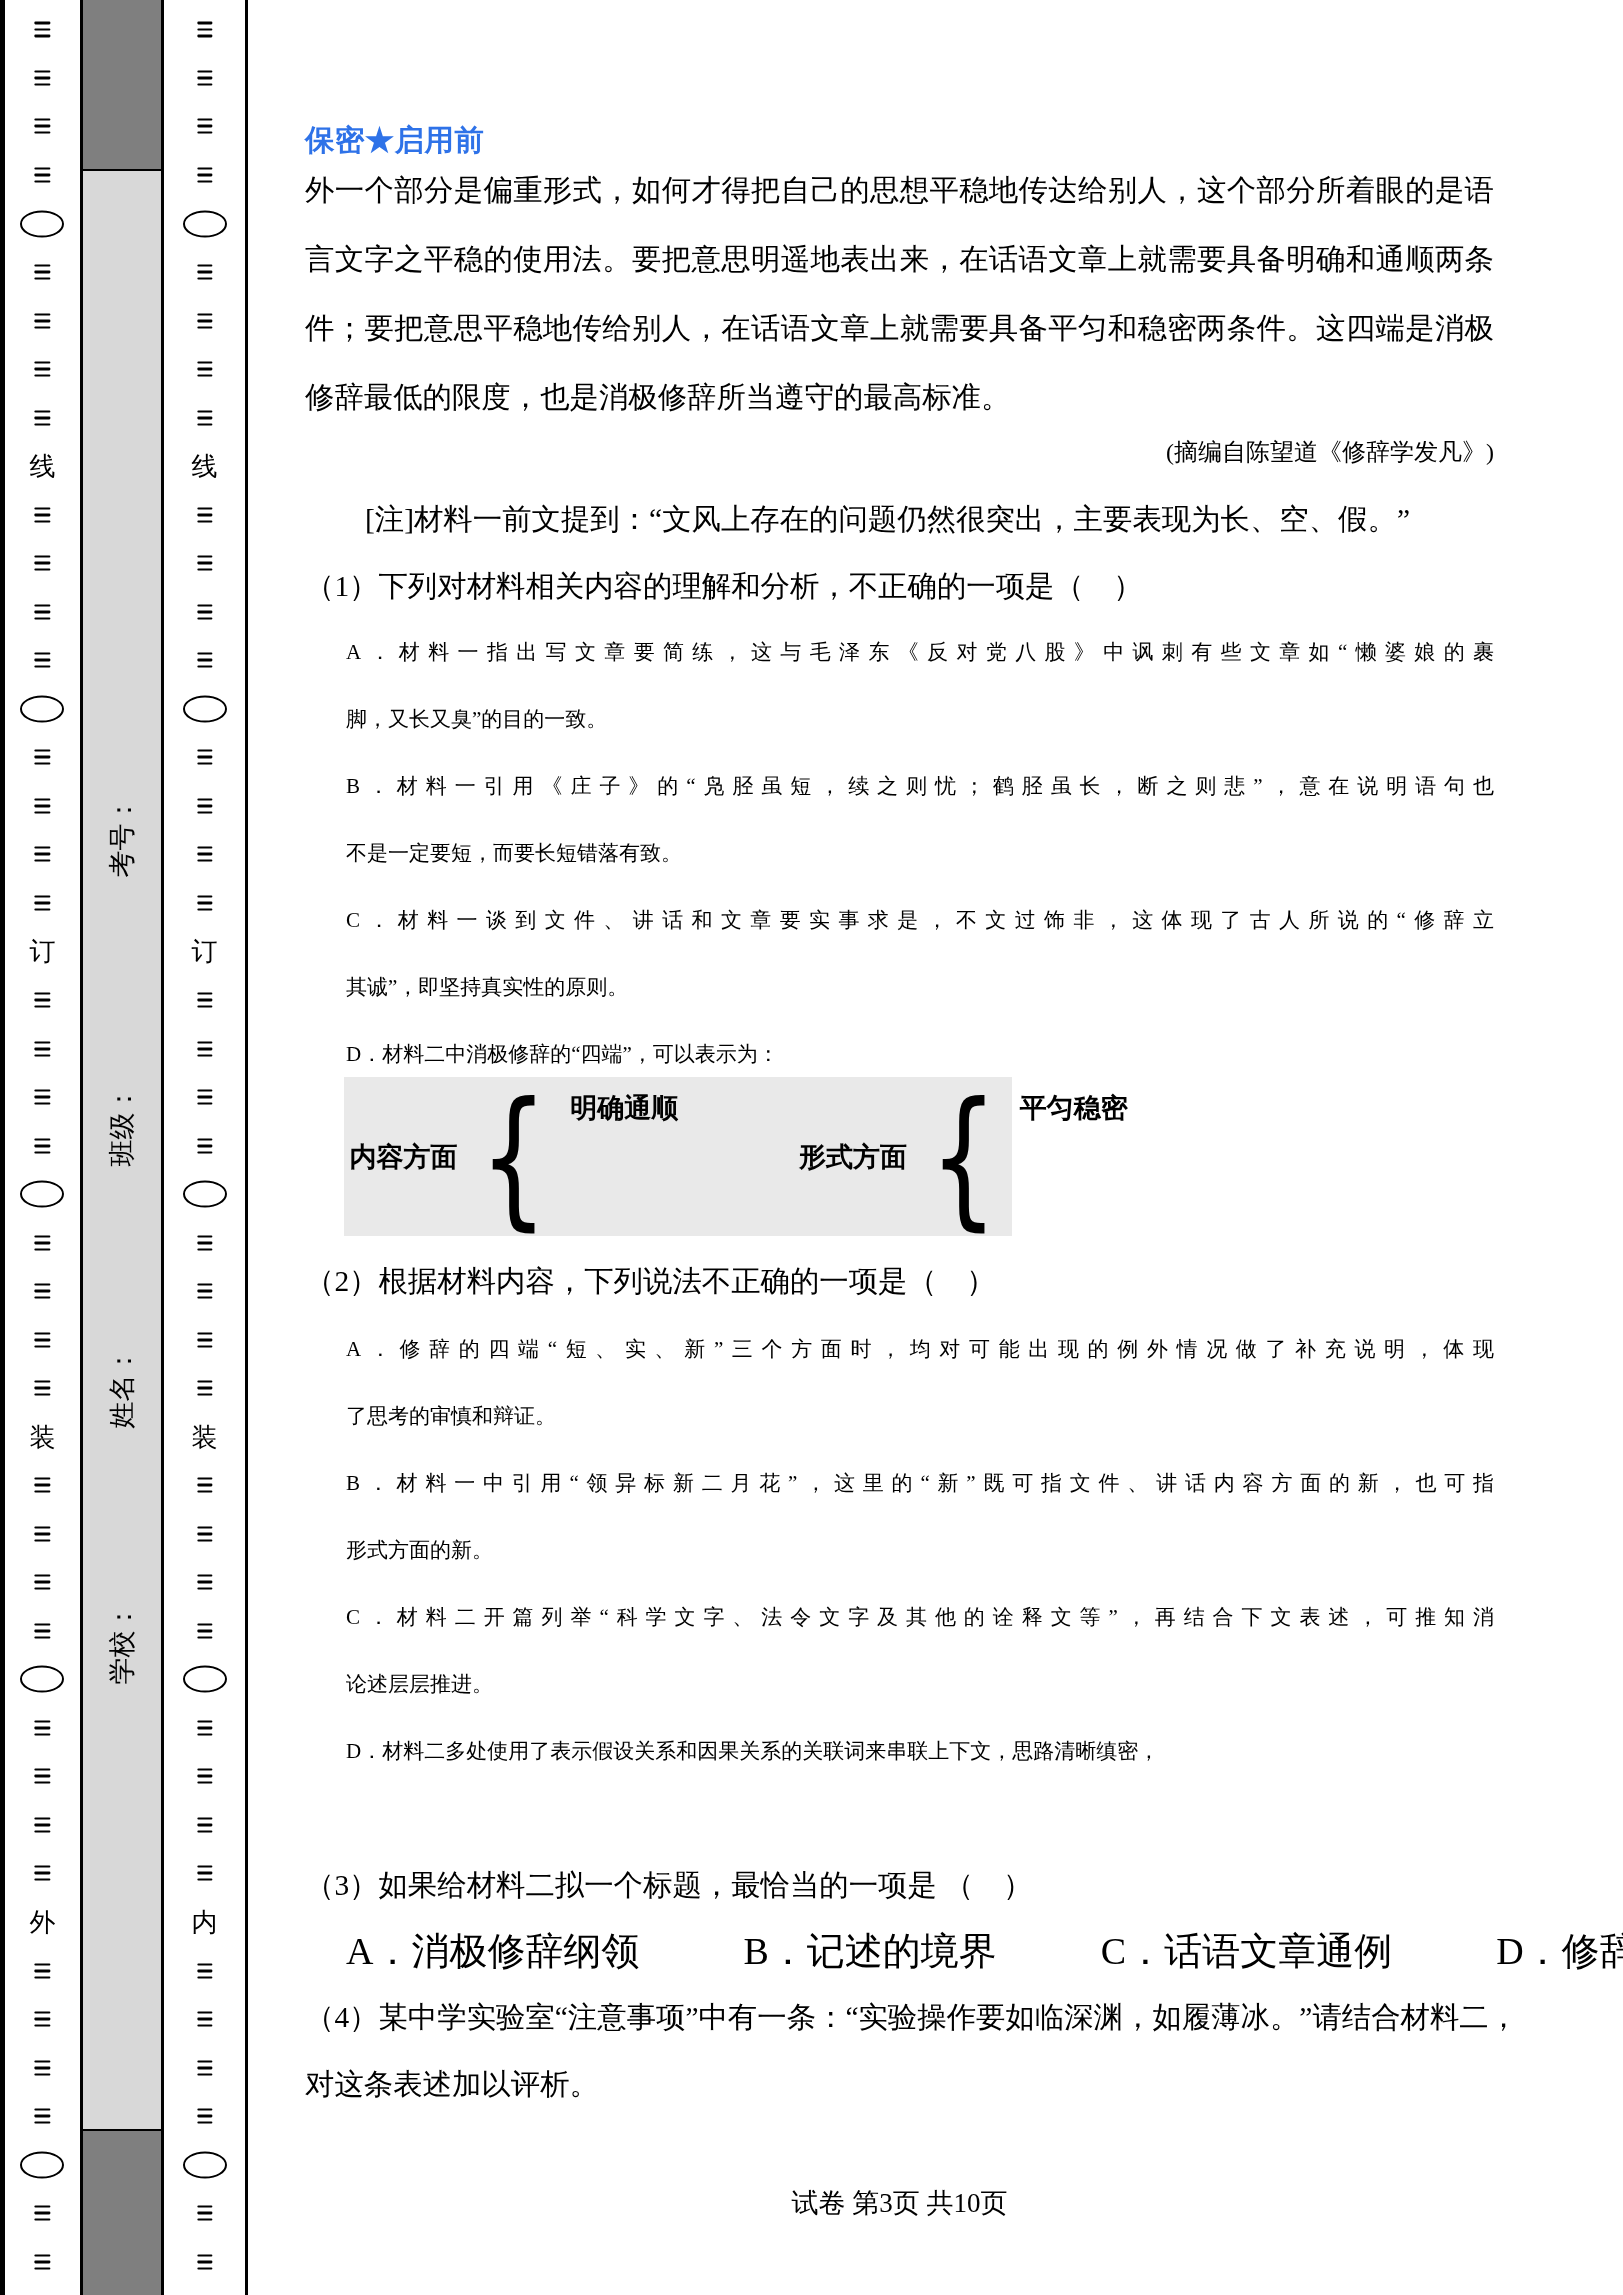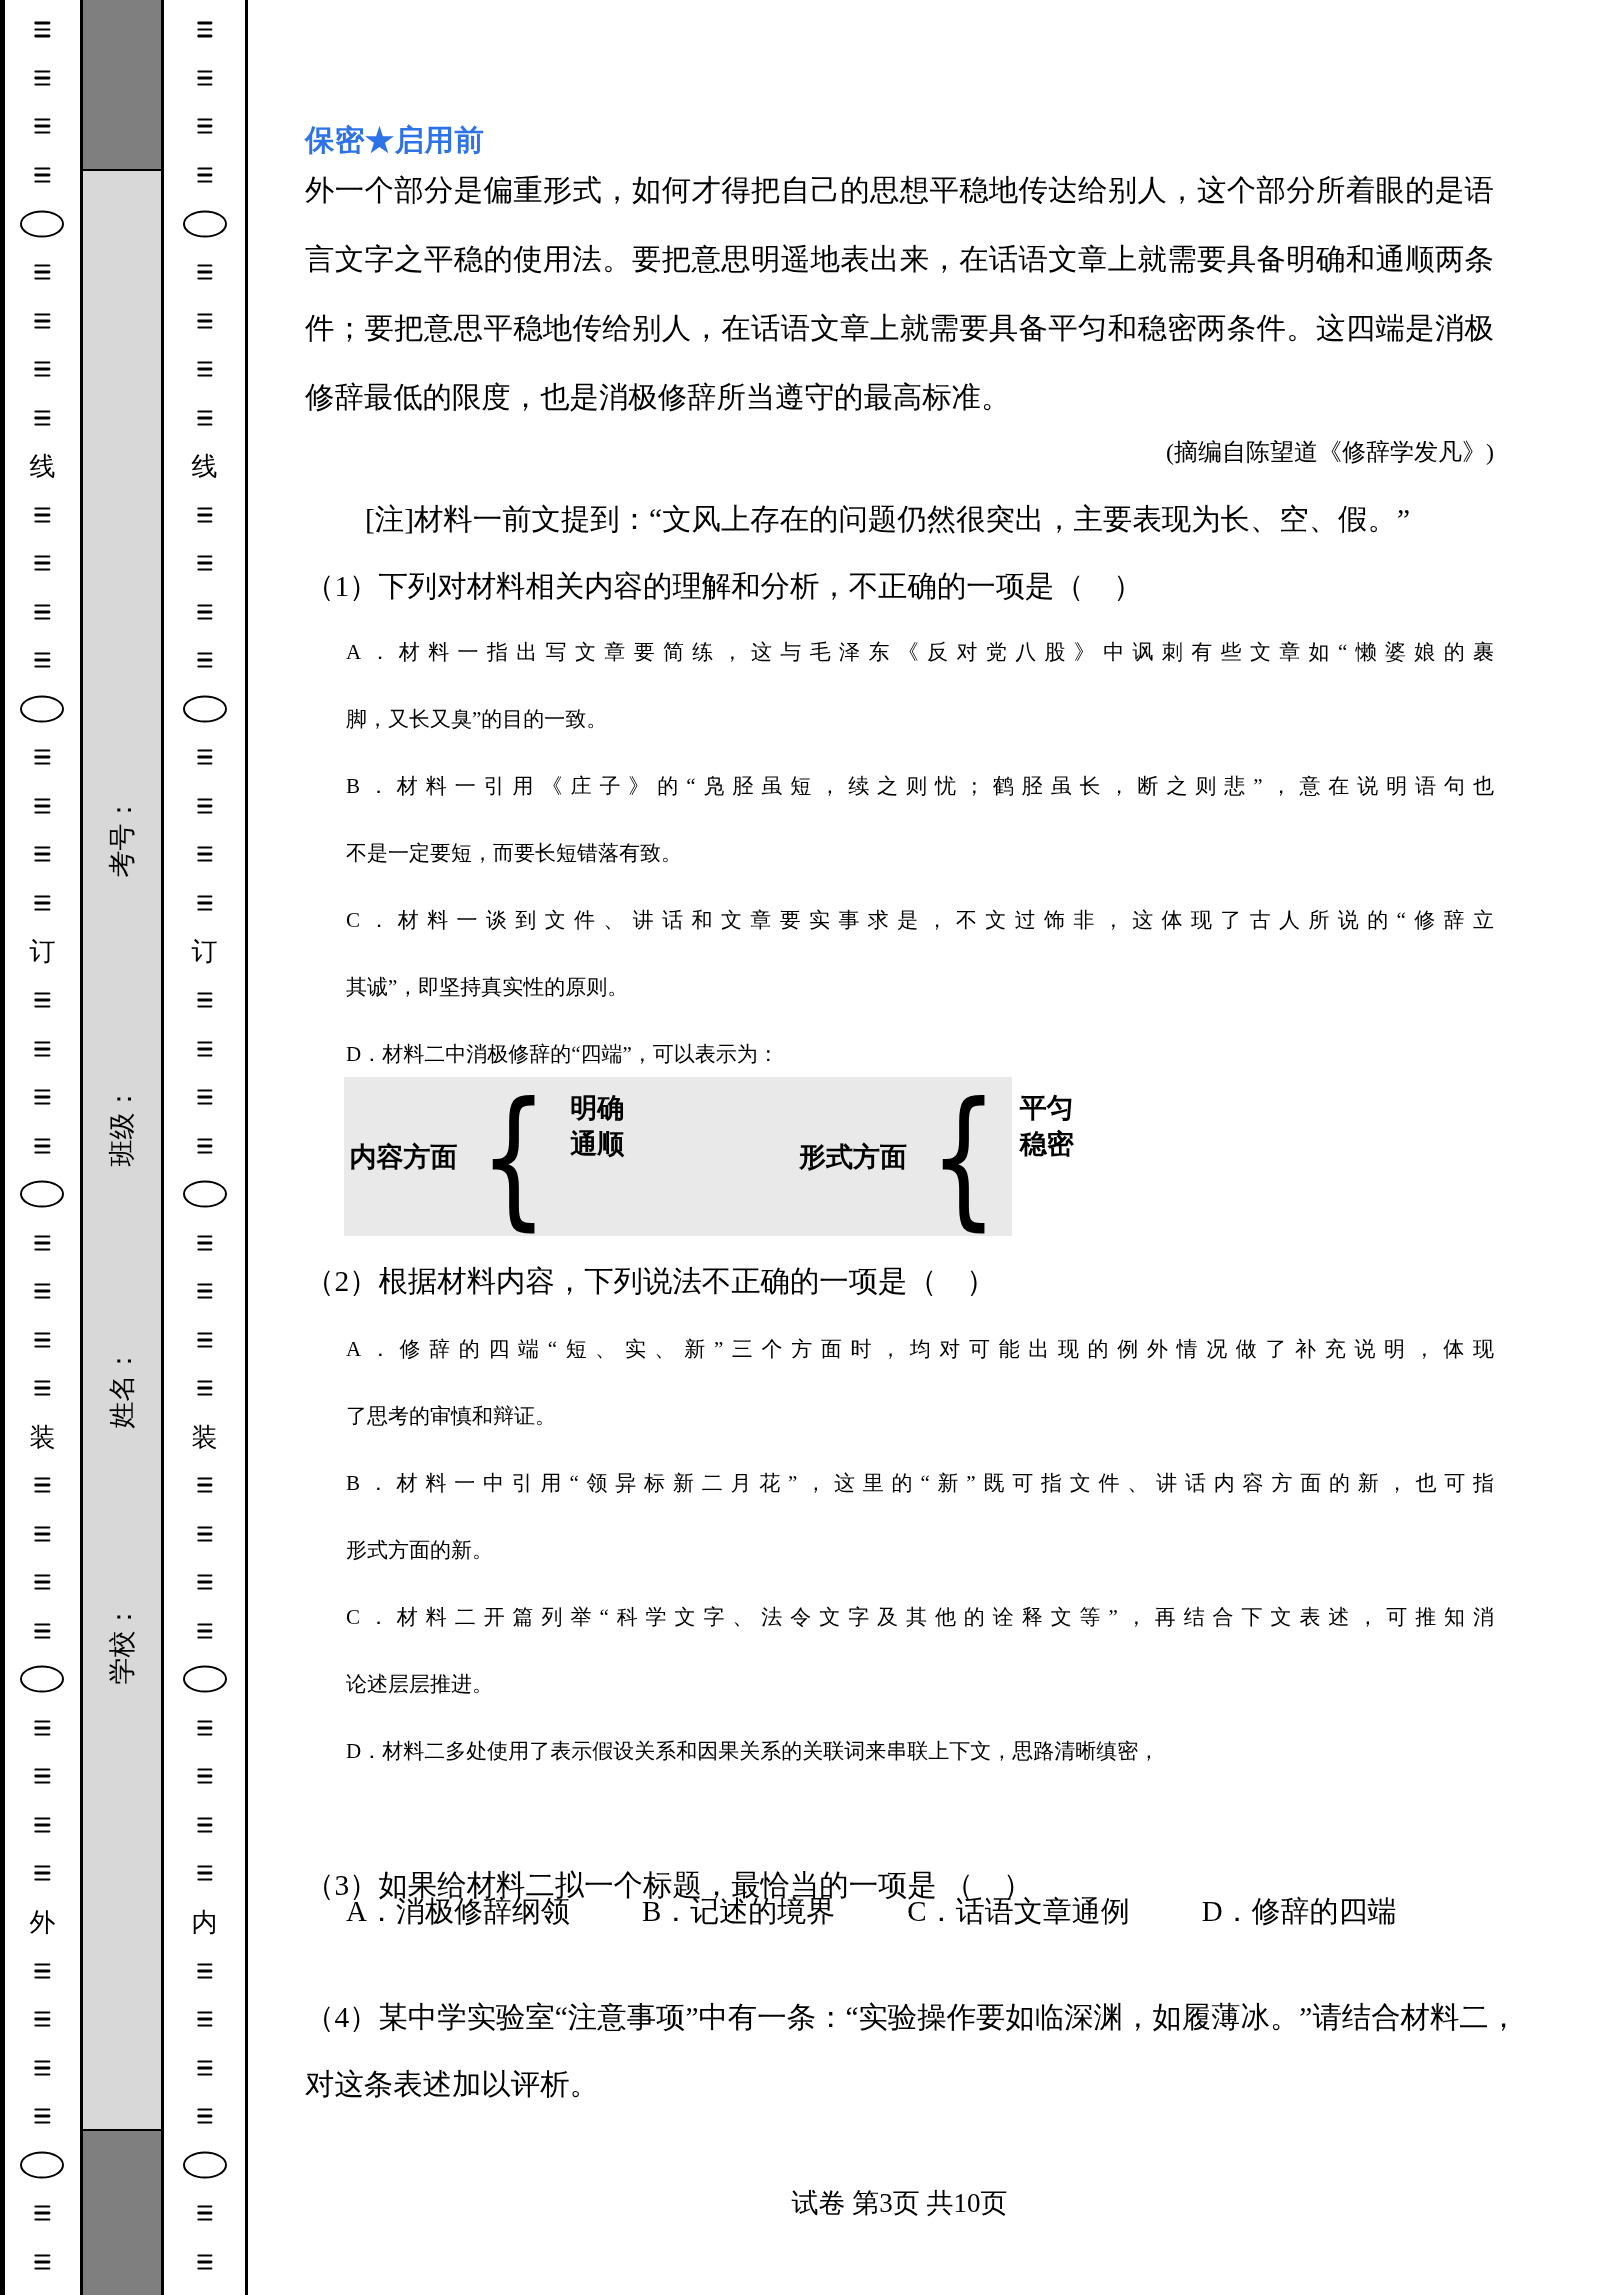--- a/index.html
+++ b/index.html
@@ -46,37 +46,37 @@
   .para{top:156px;font-size:29.4px;line-height:69px;}
   .source{top:418px;font-size:24px;line-height:69px;text-align:right;}
   .note{top:485px;font-size:29.4px;line-height:69px;padding-left:60px;box-sizing:border-box;}
   .stem{font-size:29.4px;line-height:69px;}
   .q1stem{top:552px;}
   .opts{font-size:21px;line-height:67px;padding-left:41px;box-sizing:border-box;}
   .q1opts{top:619px;}
   .q2stem{top:1247px;}
   .q2opts{top:1316px;}
   .q3stem{top:1851px;}
-  .optrow{top:1877px;font-size:29px;line-height:69px;padding-left:41px;display:flex;gap:72px;}
+  .optrow{top:1917px;font-size:38px;line-height:69px;padding-left:41px;display:flex;gap:104px;}
   .q4{top:1984px;font-size:29.4px;line-height:67px;}
   .footer{top:2169px;font-size:27px;line-height:69px;text-align:center;}
   
   .diagram{
     position:absolute;left:344px;top:1077px;width:668px;height:159px;
     background:var(--diagram-bg);
   }
   .dgroup{position:absolute;top:0;height:100%;display:flex;align-items:center;gap:8.7px;}
   .dgroup.g1{left:5.5px;}
   .dgroup.g2{left:455px;}
   .dlabel,.ditems{font-family:"Liberation Sans", sans-serif;font-weight:bold;font-size:27px;white-space:nowrap;}
   .dbrace{
     font-family:"DejaVu Sans", sans-serif;font-weight:400;
     font-size:150px;line-height:136px;transform:scaleX(0.72);
   }
-  .ditems{height:134px;display:flex;flex-direction:column;justify-content:flex-start;font-family:Liberation Mono, monospace;}
+  .ditems{height:134px;display:flex;flex-direction:row;justify-content:flex-start;font-family:Liberation Mono, monospace;}
 </style>
 </head>
 <body>
 
 <div class="page">
 
   <div class="vline l0"></div>
   <div class="vline l1"></div>
   <div class="vline l2"></div>
   <div class="vline l3"></div>

